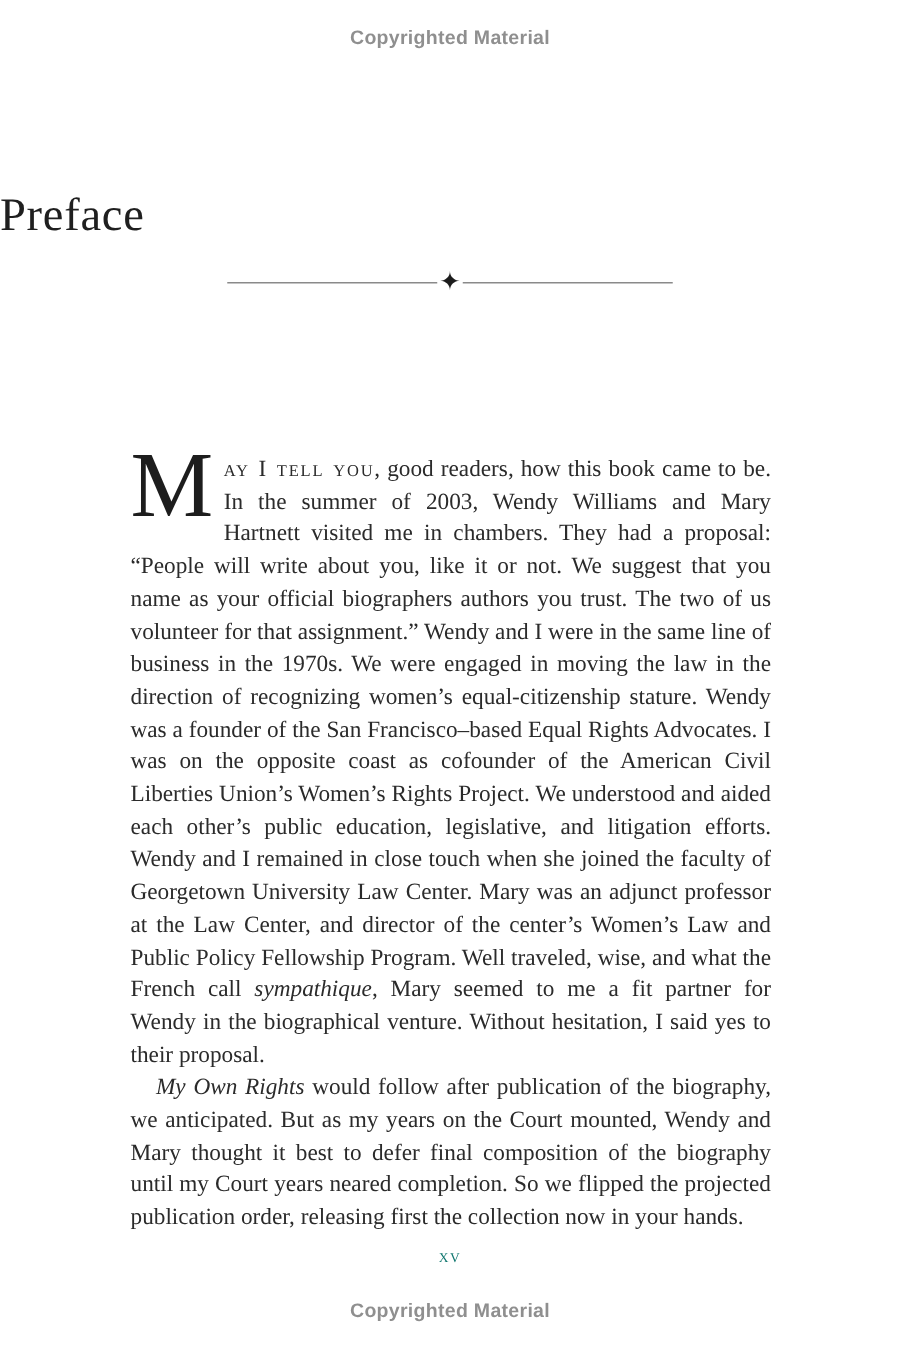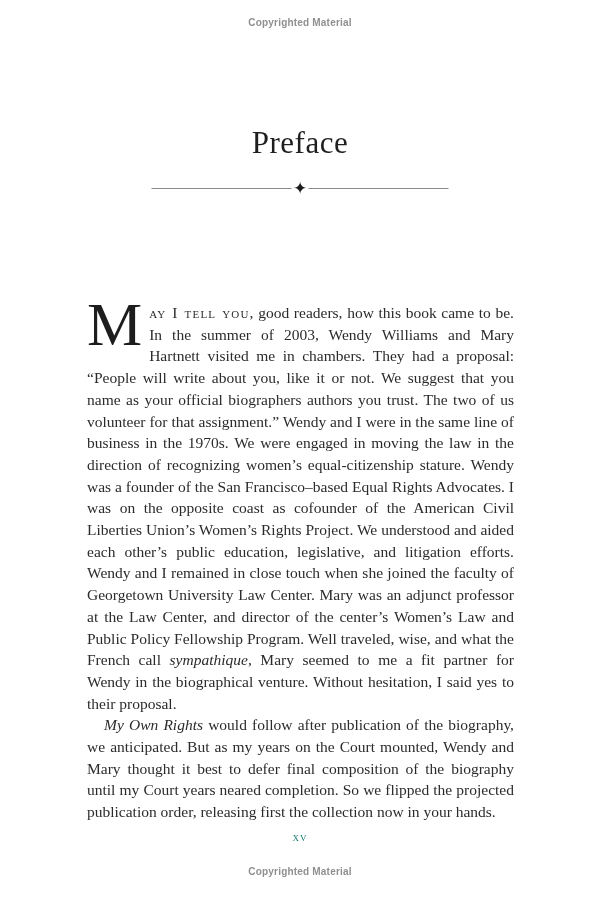--- a/index.html
+++ b/index.html
@@ -17,33 +17,32 @@
     background: #ffffff;
     overflow: hidden;
     font-family: "Liberation Serif", "DejaVu Serif", serif;
   }
   .watermark {
     position: absolute;
     left: 0;
     width: 100%;
     text-align: center;
     font-family: "Liberation Sans", "DejaVu Sans", sans-serif;
-    font-size: 10px;
+    font-size: 13px;
     font-weight: 700;
     letter-spacing: 0.2px;
     color: var(--watermark, #8f8f8f);
   }
   .watermark.top { top: 17px; }
   .watermark.bottom { top: 866px; }
   .chapter-title {
     position: absolute;
     top: 127px;
     left: 0;
     width: 100%;
-    text-align: center;
     font-size: 31px;
     font-weight: 400;
     letter-spacing: 0.5px;
     color: var(--heading, #1f1f1f);
     line-height: 1;
   }
   .divider {
     position: absolute;
     top: 181px;
     left: 50%;

